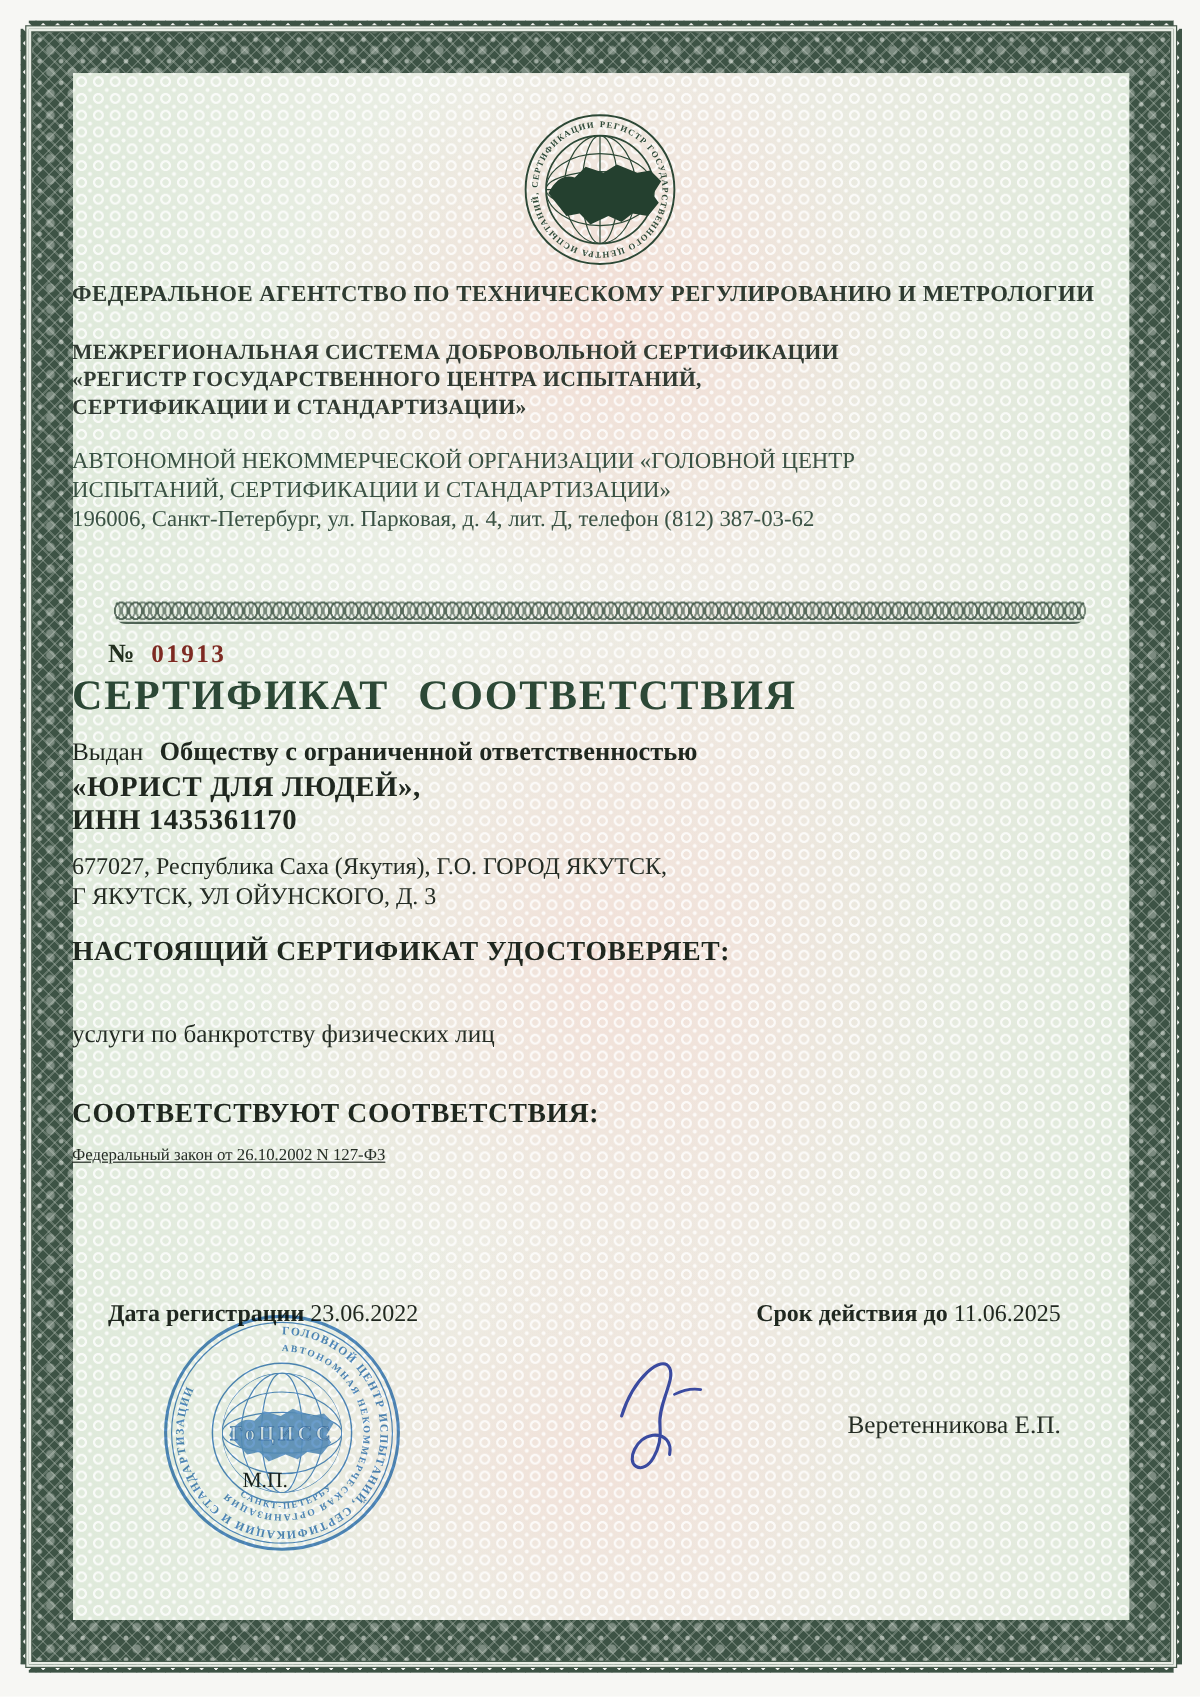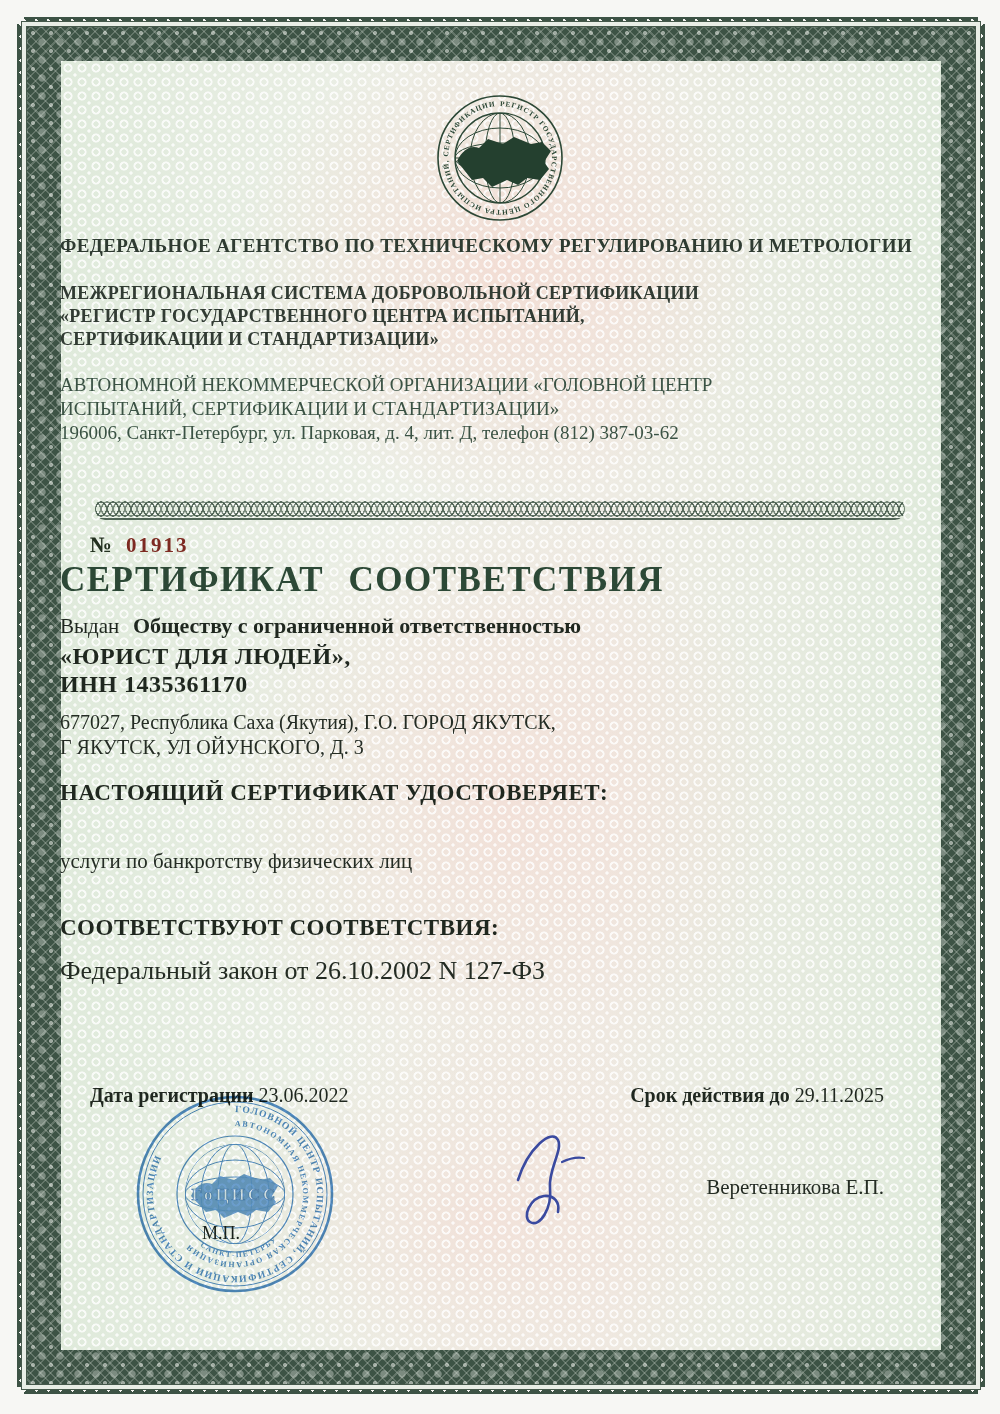--- a/index.html
+++ b/index.html
@@ -66,21 +66,21 @@
   .title{font-size:35px;font-weight:bold;color:#2c4836;letter-spacing:1.5px;word-spacing:14px;}
 
   .issued{font-size:22px;color:#1f271f;}
   .issued .pfx{font-weight:normal;font-size:21px;margin-right:8px;}
   .issued .bld{font-weight:bold;}
   .orgname{font-size:24px;font-weight:bold;color:#1f271f;letter-spacing:.5px;}
   .addr{font-size:20px;color:#242c24;}
 
   .h-bold{font-size:23px;font-weight:bold;color:#1f271f;letter-spacing:.5px;}
   .plain21{font-size:21px;color:#242c24;}
-  .plain22{font-size:26px;color:#242c24;}
+  .plain22{font-size:14px;color:#242c24;text-decoration:underline;}
 
   .reg{font-size:20px;color:#1f271f;}
   .reg .lbl{font-weight:bold;}
   .dates{font-size:20px;color:#1f271f;}
   .dates .lbl{font-weight:bold;}
 
   .sig-pos{font-size:20px;font-weight:bold;color:#17201a;line-height:30px;z-index:5;}
   .mp{font-size:18px;color:#17201a;z-index:5;}
   .sig-name{font-size:21px;color:#242c24;}
 
@@ -163,21 +163,21 @@
     <div class="abs ctr h-bold" style="top:855px;">СООТВЕТСТВУЮТ СООТВЕТСТВИЯ:</div>
     <div class="abs ctr plain22" style="top:896px;">Федеральный закон от 26.10.2002 N 127-ФЗ</div>
 
 
     <div class="abs dates" style="left:30px;top:1024px;">
       <span class="lbl">Дата регистрации</span>
       <span>23.06.2022</span>
     </div>
     <div class="abs dates" style="right:56px;top:1024px;">
       <span class="lbl">Срок действия до</span>
-      <span>29.11.2025</span>
+      <span>11.06.2025</span>
     </div>
 
     <div class="abs stamp" style="left:73px;top:1032px;width:204px;height:204px;">
       <svg width="204" height="204" viewBox="0 0 204 204">
         <defs>
           <path id="stampRingOuter" d="M102,20 a82,82 0 1,1 -0.01,0 z" fill="none"></path>
           <path id="stampRingInner" d="M102,34 a68,68 0 1,1 -0.01,0 z" fill="none"></path>
           <path id="stampCity" d="M58,146 a60,60 0 0,0 88,0" fill="none"></path>
           <clipPath id="stampClip">
               <circle cx="102" cy="102" r="50"></circle>

